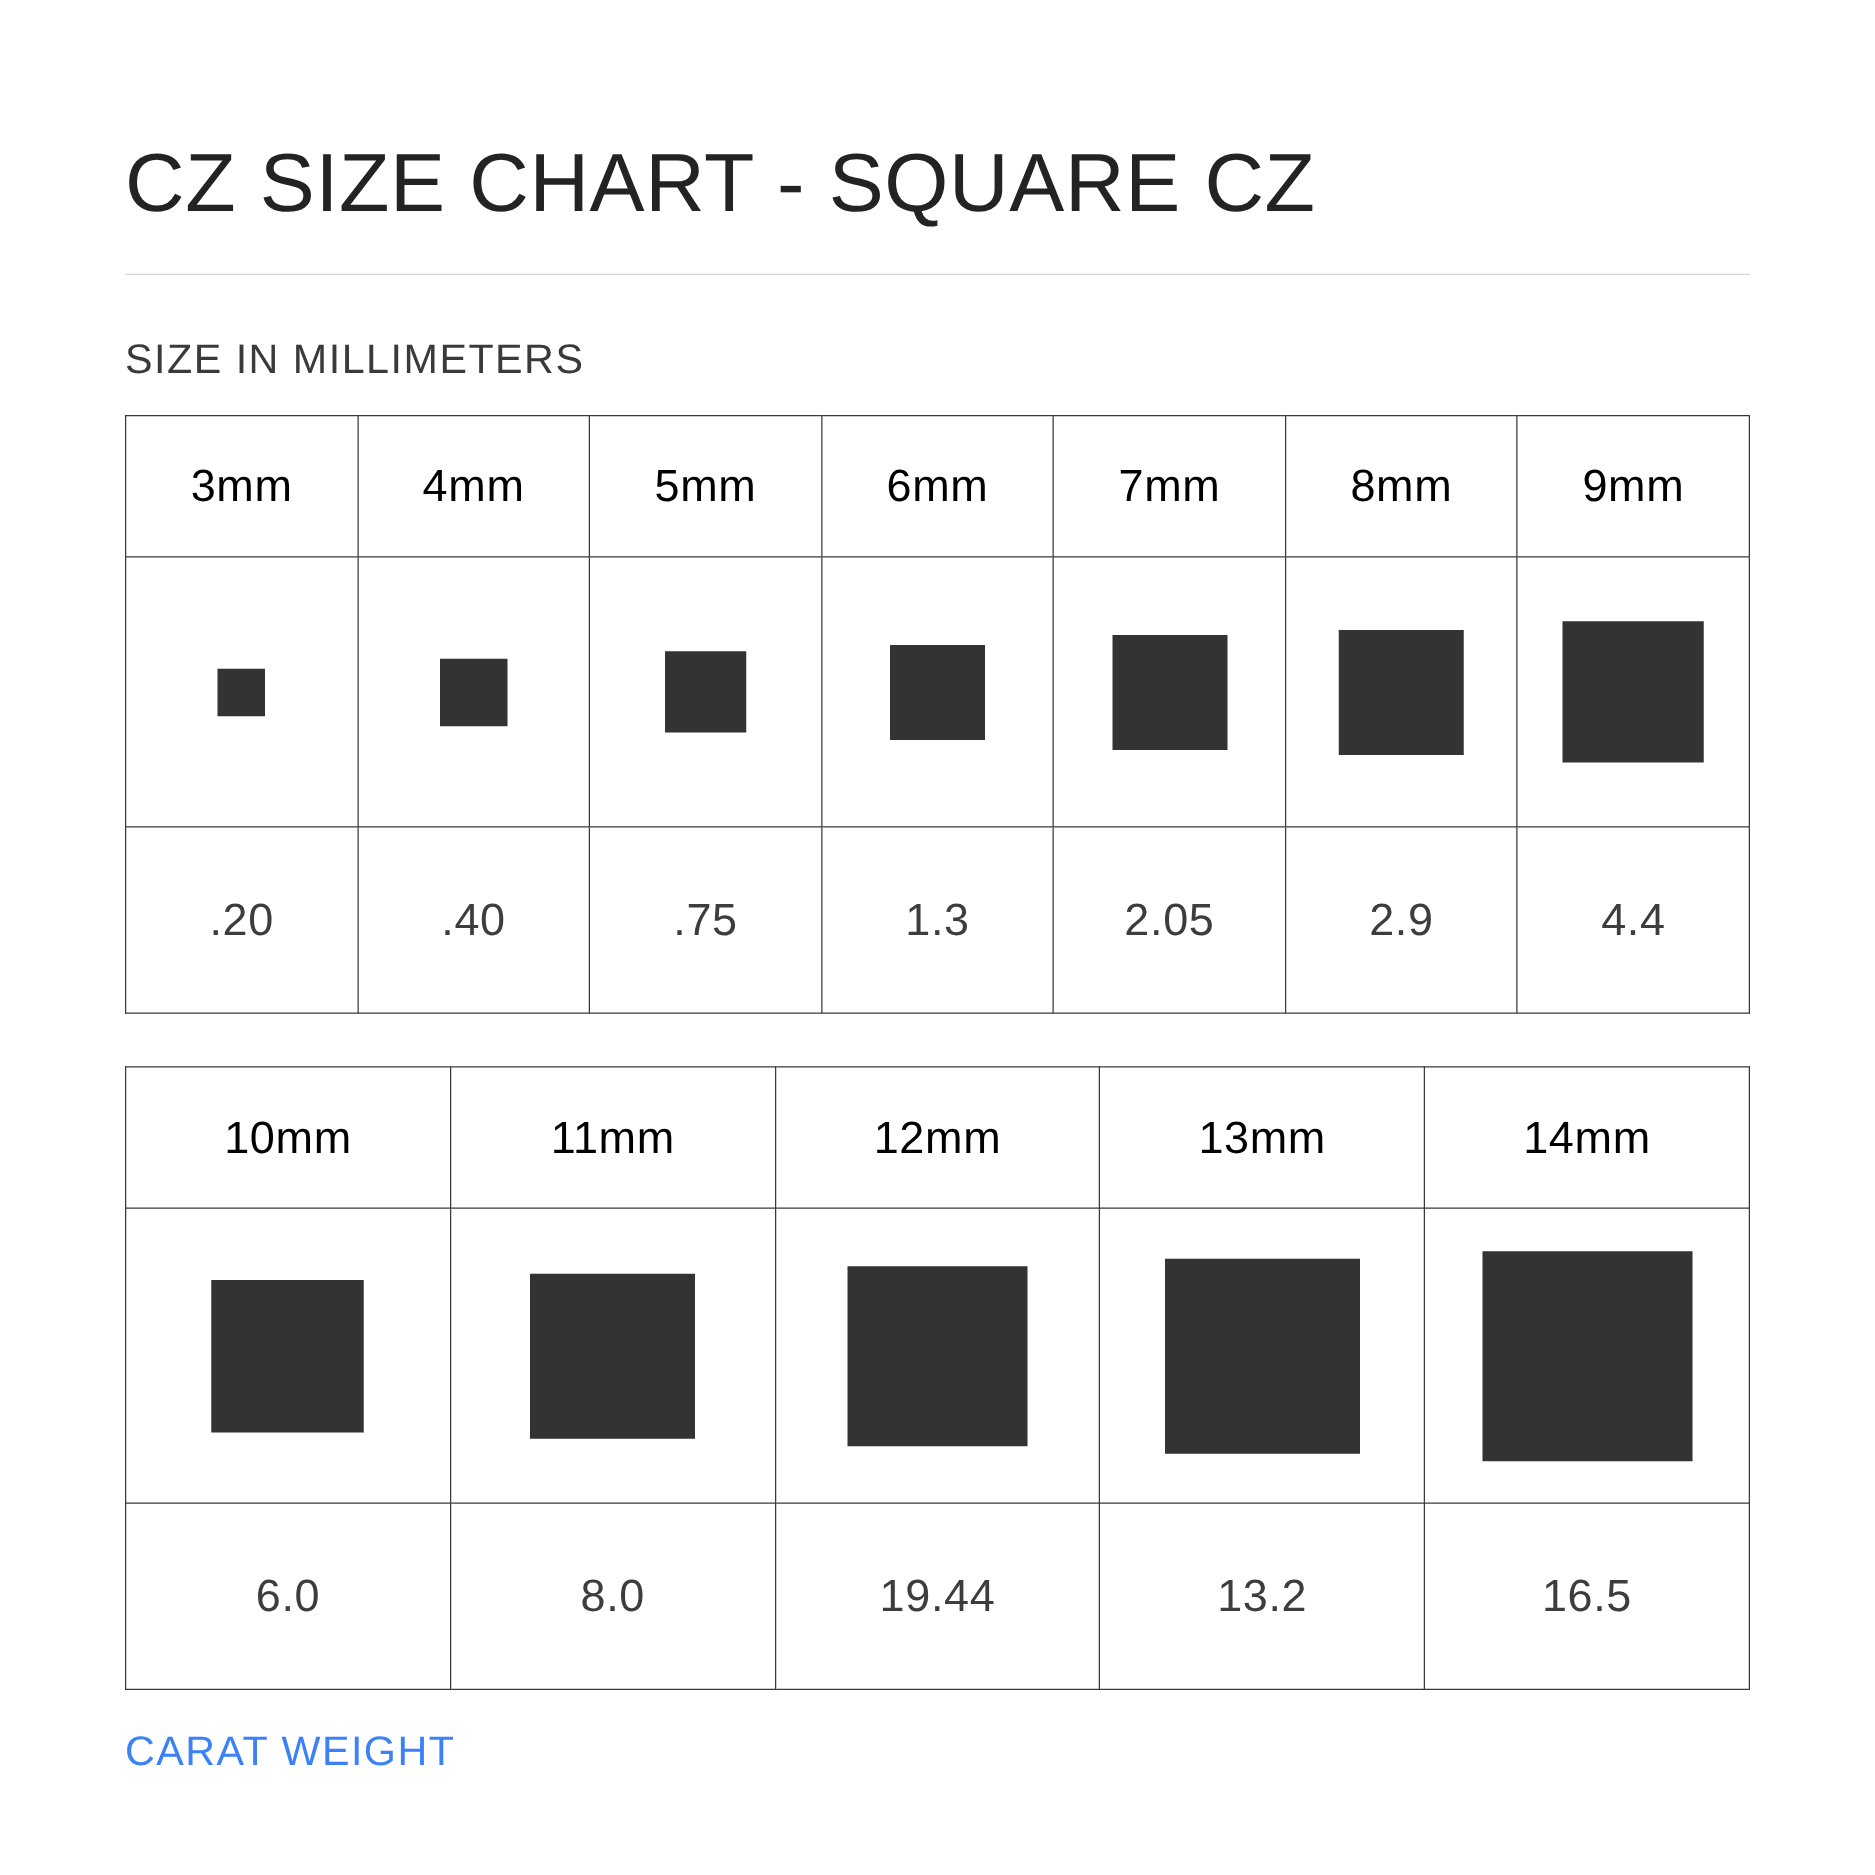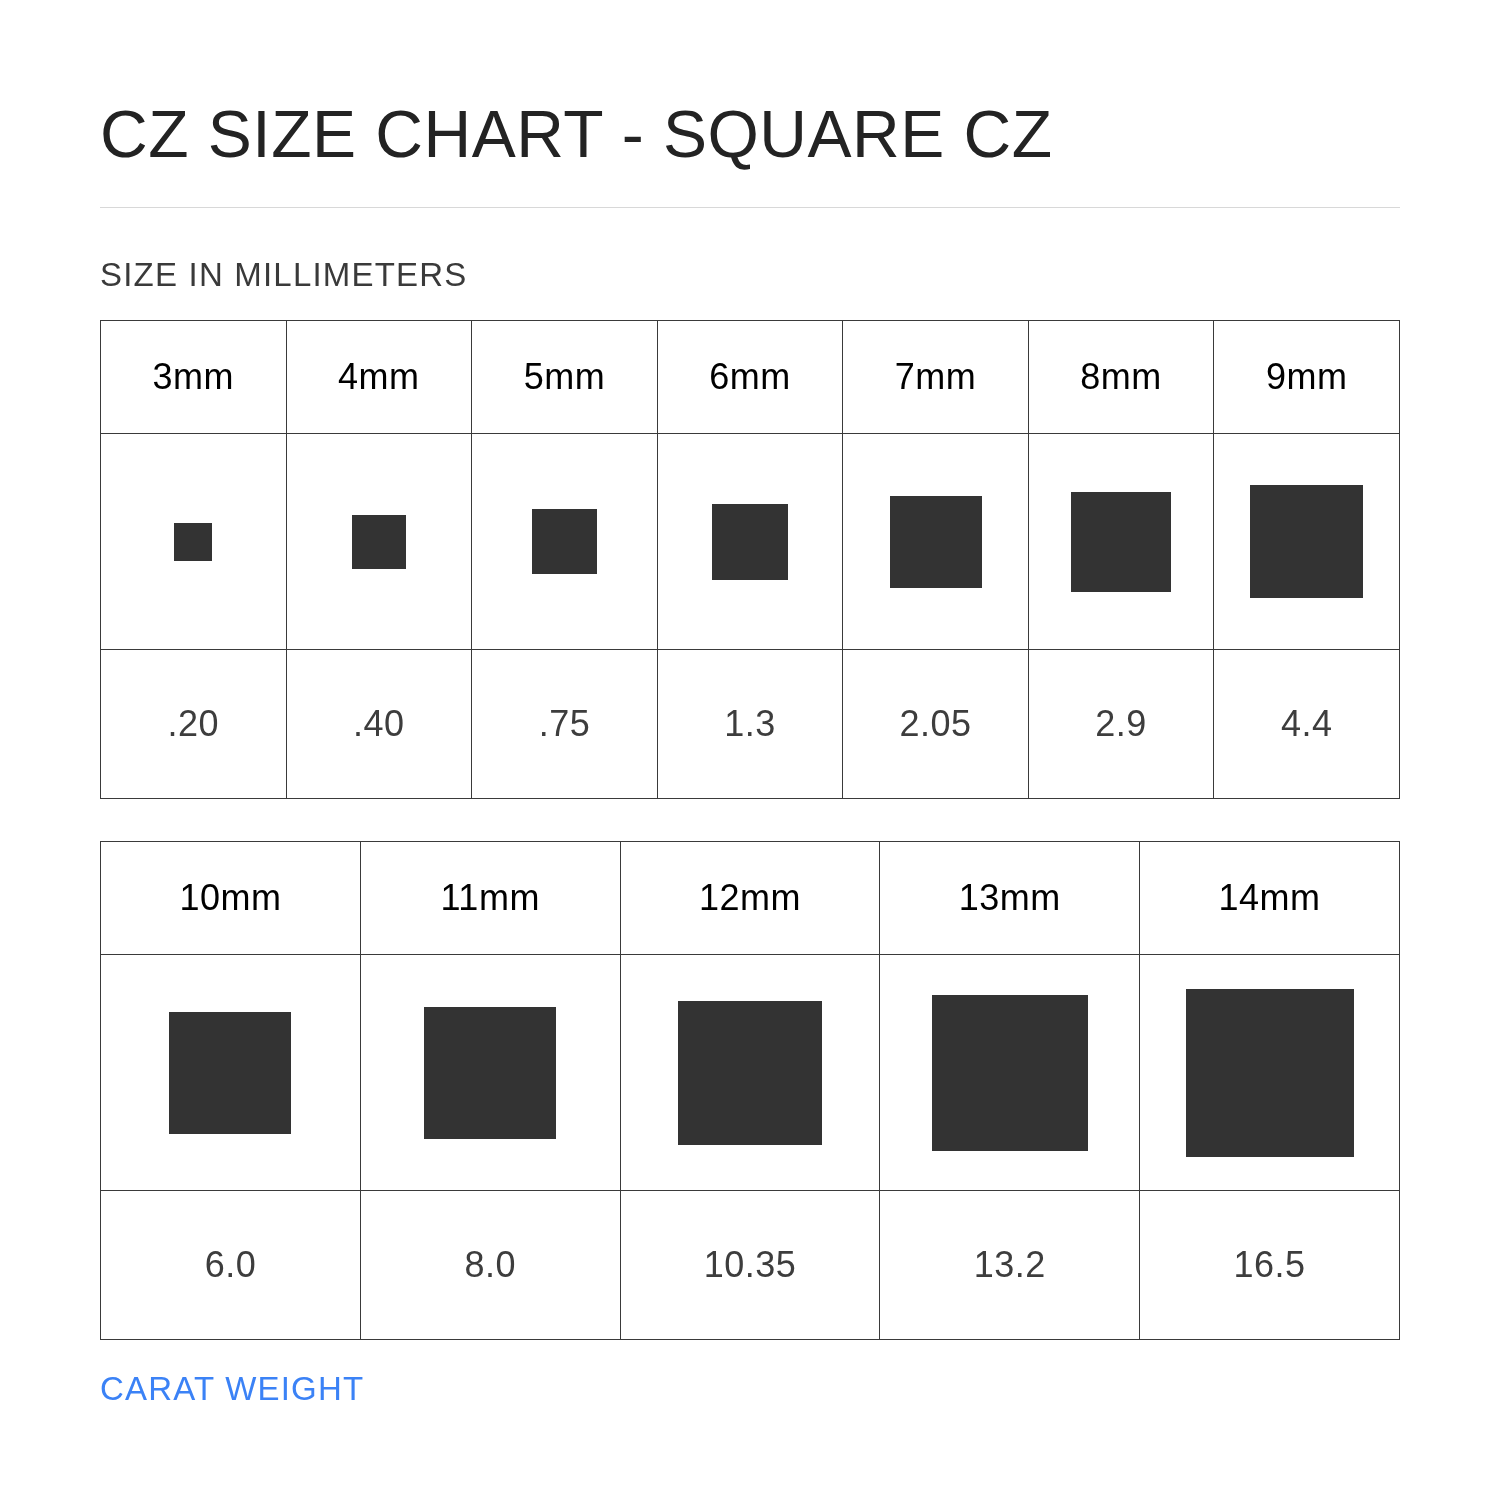--- a/index.html
+++ b/index.html
@@ -12,21 +12,21 @@
     height: 1500px;
     font-family: "Liberation Sans", sans-serif;
     color: #2b2b2b;
     overflow: hidden;
   }
   .page {
     position: relative;
     width: 1500px;
     height: 1068px;
     box-sizing: border-box;
-    padding: 4px 100px;
+    padding: 16px 100px;
   }
   .title {
     font-size: 66px;
     font-weight: 400;
     letter-spacing: 0.5px;
     color: #232323;
     padding-top: 96px;
     line-height: 1.05;
     white-space: nowrap;
   }
@@ -180,21 +180,21 @@
       <td class="gem-cell">
         <span class="gem" style="width: 156px; height: 156px; background: rgb(51, 51, 51);"></span>
       </td>
       <td class="gem-cell">
         <span class="gem" style="width: 168px; height: 168px; background: rgb(51, 51, 51);"></span>
       </td>
     </tr>
     <tr class="row-weights">
       <td>6.0</td>
       <td>8.0</td>
-      <td>10.35</td>
+      <td>19.44</td>
       <td>13.2</td>
       <td>16.5</td>
     </tr>
   </tbody>
     </table>
 
   <div class="bottom-label">CARAT WEIGHT</div>
 
 </div>
 

